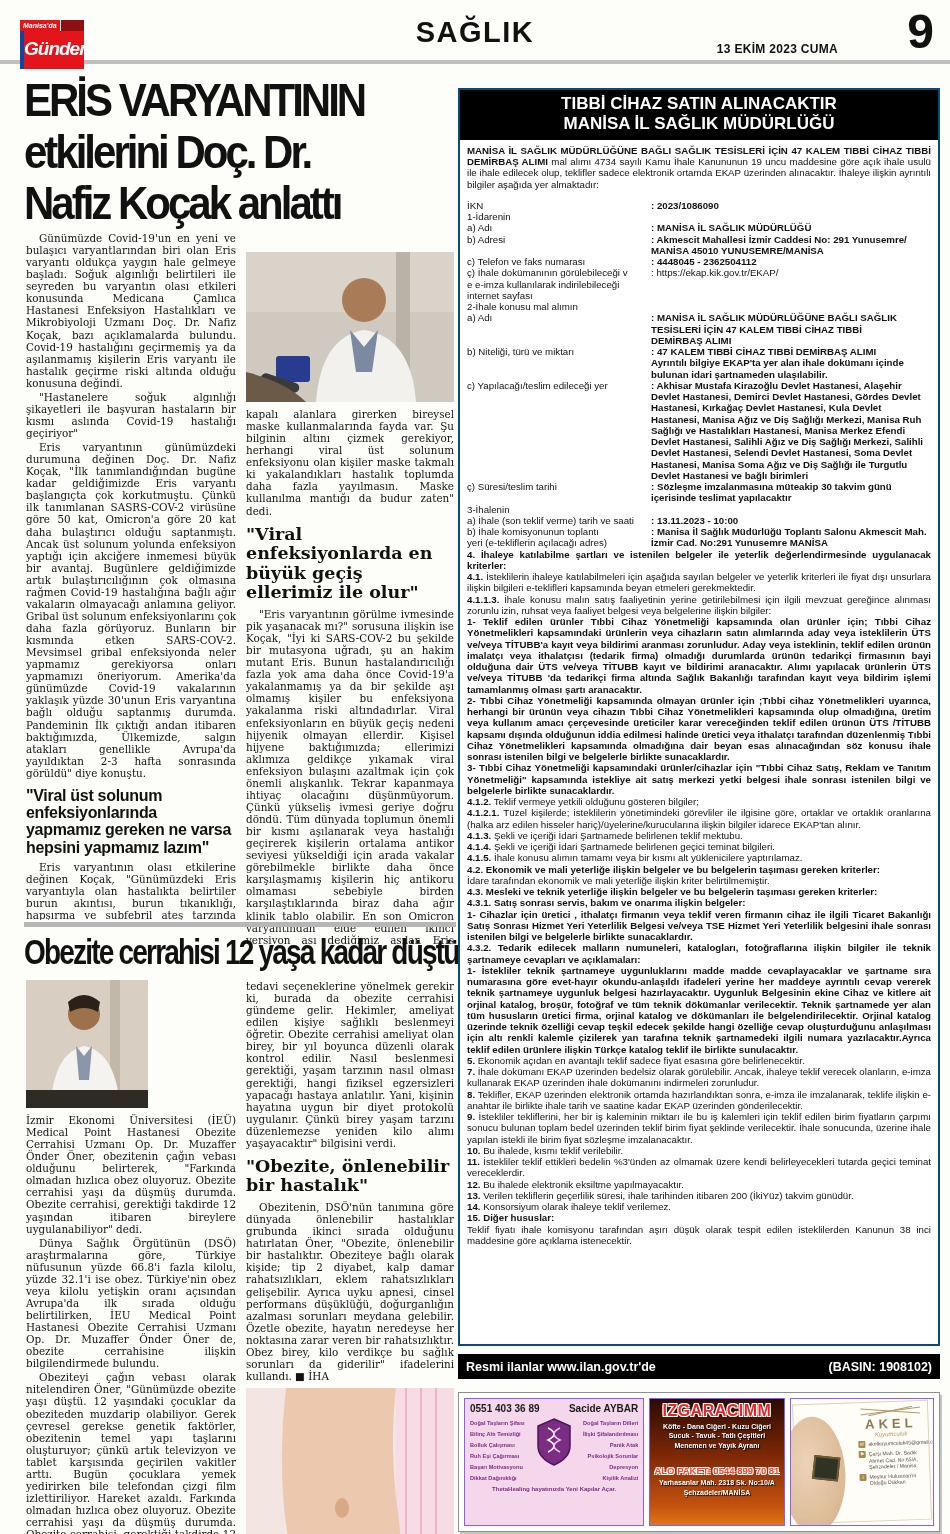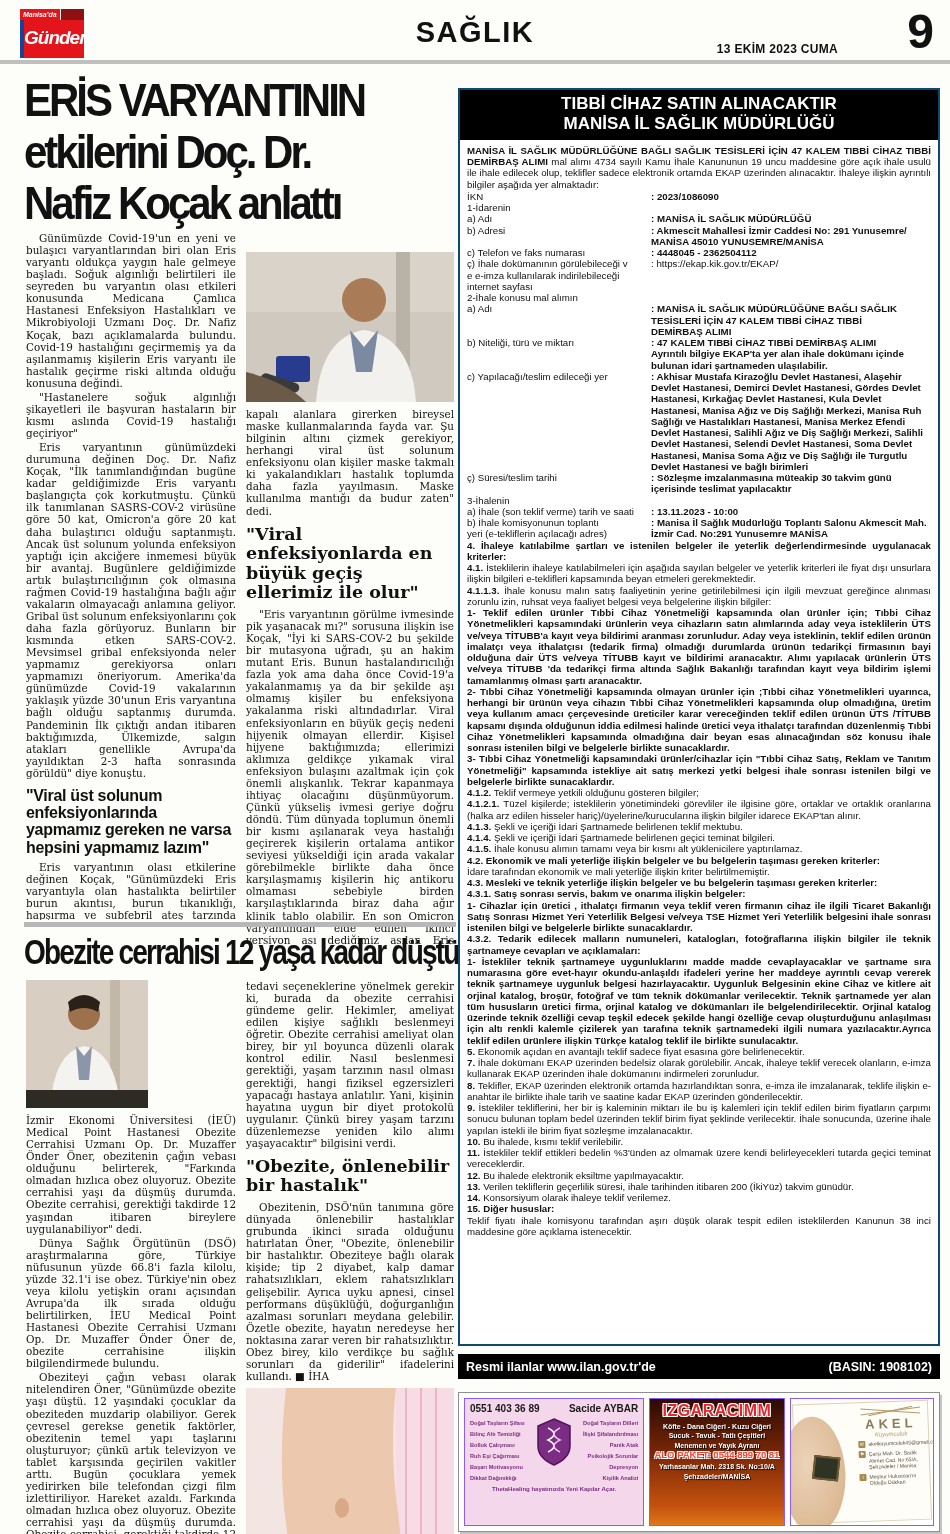--- a/index.html
+++ b/index.html
@@ -1,21 +1,21 @@
 <!DOCTYPE html>
 <html><head>
 <meta charset="utf-8">
 <style>
   * { margin:0; padding:0; box-sizing:border-box; }
   body { background:#e9e9e9; font-family:"Liberation Sans", sans-serif; }
   .page { position:relative; width:950px; height:1534px; margin:0 auto; background:#fdfdfa; color:#111; overflow:hidden; }
 
   
   .hdr { position:absolute; left:0; top:0; width:100%; height:64px; border-bottom:4px solid #bfbfbf; background:#fdfdfa; }
-  .logo { position:absolute; left:20px; top:9px; width:64px; height:50px; }
+  .logo { position:absolute; left:20px; top:20px; width:64px; height:50px; }
   .logo-toprow { display:flex; height:11px; }
   .logo-manisada { background:#e3151b; color:#fff; font-size:7px; font-style:italic; font-weight:bold; padding:0 3px; line-height:11px; }
   .logo-topbox { flex:1; background:#8d1013; margin-left:1px; }
   .logo-main { height:38px; background:#e3151b; border-left:4px solid #15449c; color:#fff; font-weight:bold; font-style:italic; font-size:19px; letter-spacing:-1px; text-align:center; line-height:36px; }
   .section-title { position:absolute; left:0; right:0; top:16px; text-align:center; font-family:Liberation Sans, sans-serif; font-weight:bold; font-size:29px; letter-spacing:1.5px; }
   .hdr-date { position:absolute; right:112px; top:42px; font-size:12px; font-weight:bold; letter-spacing:0.3px; }
   .hdr-date .wd { font-weight:900; }
   .page-num { position:absolute; right:16px; top:4px; font-size:48px; font-weight:900; }
 
   
@@ -31,21 +31,21 @@
 
   .rule-mid { position:absolute; left:24px; top:922px; width:432px; height:5px; background:#b7b7b7; }
   .obez-head { position:absolute; left:24px; top:933px; width:434px; font-weight:900; font-size:28px; letter-spacing:-1.8px; white-space:nowrap; transform:scaleY(1.25); transform-origin:top left; }
   #obez-col1 { position:absolute; left:26px; top:980px; width:210px; height:554px; overflow:hidden; }
   #obez-col2 { position:absolute; left:246px; top:980px; width:208px; height:554px; overflow:hidden; }
 
   
   #tender { position:absolute; left:458px; top:88px; width:482px; height:1258px; border:2px solid #0c4a6e; background:#fff; overflow:hidden; }
   .tender-title { background:#000; color:#fff; text-align:center; font-weight:bold; font-size:17px; line-height:1.2; padding:4px 0 5px; }
   .tender-body { padding:5px 7px; font-size:9.7px; line-height:1.16; }
-  .tender-body .intro { text-align:justify; margin-bottom:1px; }
+  .tender-body .intro { text-align:justify; margin-bottom:10px; }
   .trow { display:flex; }
   .trow .tl { width:184px; flex:none; white-space:pre-line; padding-right:4px; }
   .trow .tv { flex:1; white-space:pre-line; }
   .trow .tv b { font-weight:bold; }
   .tp { text-align:justify; }
   .tp b { font-weight:bold; }
   #tender-foot { position:absolute; left:458px; top:1354px; width:482px; height:25px; background:#000; color:#fff; display:flex; justify-content:space-between; align-items:center; padding:0 8px; font-weight:bold; font-size:12.5px; }
 
   
   #ads { position:absolute; left:458px; top:1392px; width:482px; height:140px; border:1px solid #8f8f8f; background:#fff; display:flex; gap:5px; padding:5px; box-shadow:2px 3px 0 #c4c4c4; }
@@ -55,21 +55,21 @@
   .aybar-top { display:flex; justify-content:space-between; font-weight:900; font-size:10px; color:#1a1a1a; }
   .aybar-mid { display:flex; margin-top:4px; }
   .aybar-list { flex:1; }
   .ad-li { font-size:5.6px; font-weight:bold; color:#7b2d84; line-height:1.95; white-space:nowrap; }
   .aybar-emblem { width:40px; flex:none; display:flex; align-items:flex-start; justify-content:center; }
   .aybar-slogan { font-size:6px; font-weight:bold; color:#7b2d84; text-align:center; margin-top:3px; }
   
   #ad-izgara { flex:1; background:linear-gradient(180deg,#2b0a03 0%,#7e2807 45%,#c4520e 85%,#e07718 100%); text-align:center; padding:3px 2px; color:#fff; }
   .izgara-title { font-size:16px; font-weight:900; letter-spacing:0.5px; color:#e8262a; text-shadow:-1px -1px 0 #fff,1px -1px 0 #fff,-1px 1px 0 #fff,1px 1px 0 #fff; }
   .izgara-line { font-size:7px; font-weight:bold; margin-top:2.5px; text-shadow:1px 1px 1px #000; }
-  .izgara-alo { font-size:9.5px; font-weight:900; margin-top:0; color:#ff4334; text-shadow:-1px -1px 0 #fff,1px -1px 0 #fff,-1px 1px 0 #fff,1px 1px 0 #fff; }
+  .izgara-alo { font-size:9.5px; font-weight:900; margin-top:16px; color:#ff4334; text-shadow:-1px -1px 0 #fff,1px -1px 0 #fff,-1px 1px 0 #fff,1px 1px 0 #fff; }
   .izgara-addr { font-size:7px; font-weight:bold; margin-top:3px; text-shadow:1px 1px 1px #000; }
   
   #ad-akel { flex:1.1; background:#fff; }
   .akel-card { position:absolute; inset:3px; transform:rotate(-2deg); border:1px solid #e0d2ae; background:#fffdf8; }
   .akel-hand { position:absolute; left:-14px; top:12px; width:64px; height:116px; background:radial-gradient(ellipse at 40% 40%, #ecd3b8 0%, #dcba95 70%, #cfa87f 100%); border-radius:50%; }
   .akel-ringbox { position:absolute; left:18px; top:52px; width:26px; height:24px; background:#2e3324; border:2px solid #6b5a35; transform:rotate(8deg); }
   .akel-right { position:absolute; left:64px; top:4px; right:4px; }
   .akel-orn { display:block; margin:0 auto; }
   .akel-title { text-align:center; font-size:13px; letter-spacing:4px; color:#8a7a55; font-weight:bold; }
   .akel-sub { text-align:center; font-size:6px; font-style:italic; color:#b49b67; margin-bottom:2px; }

